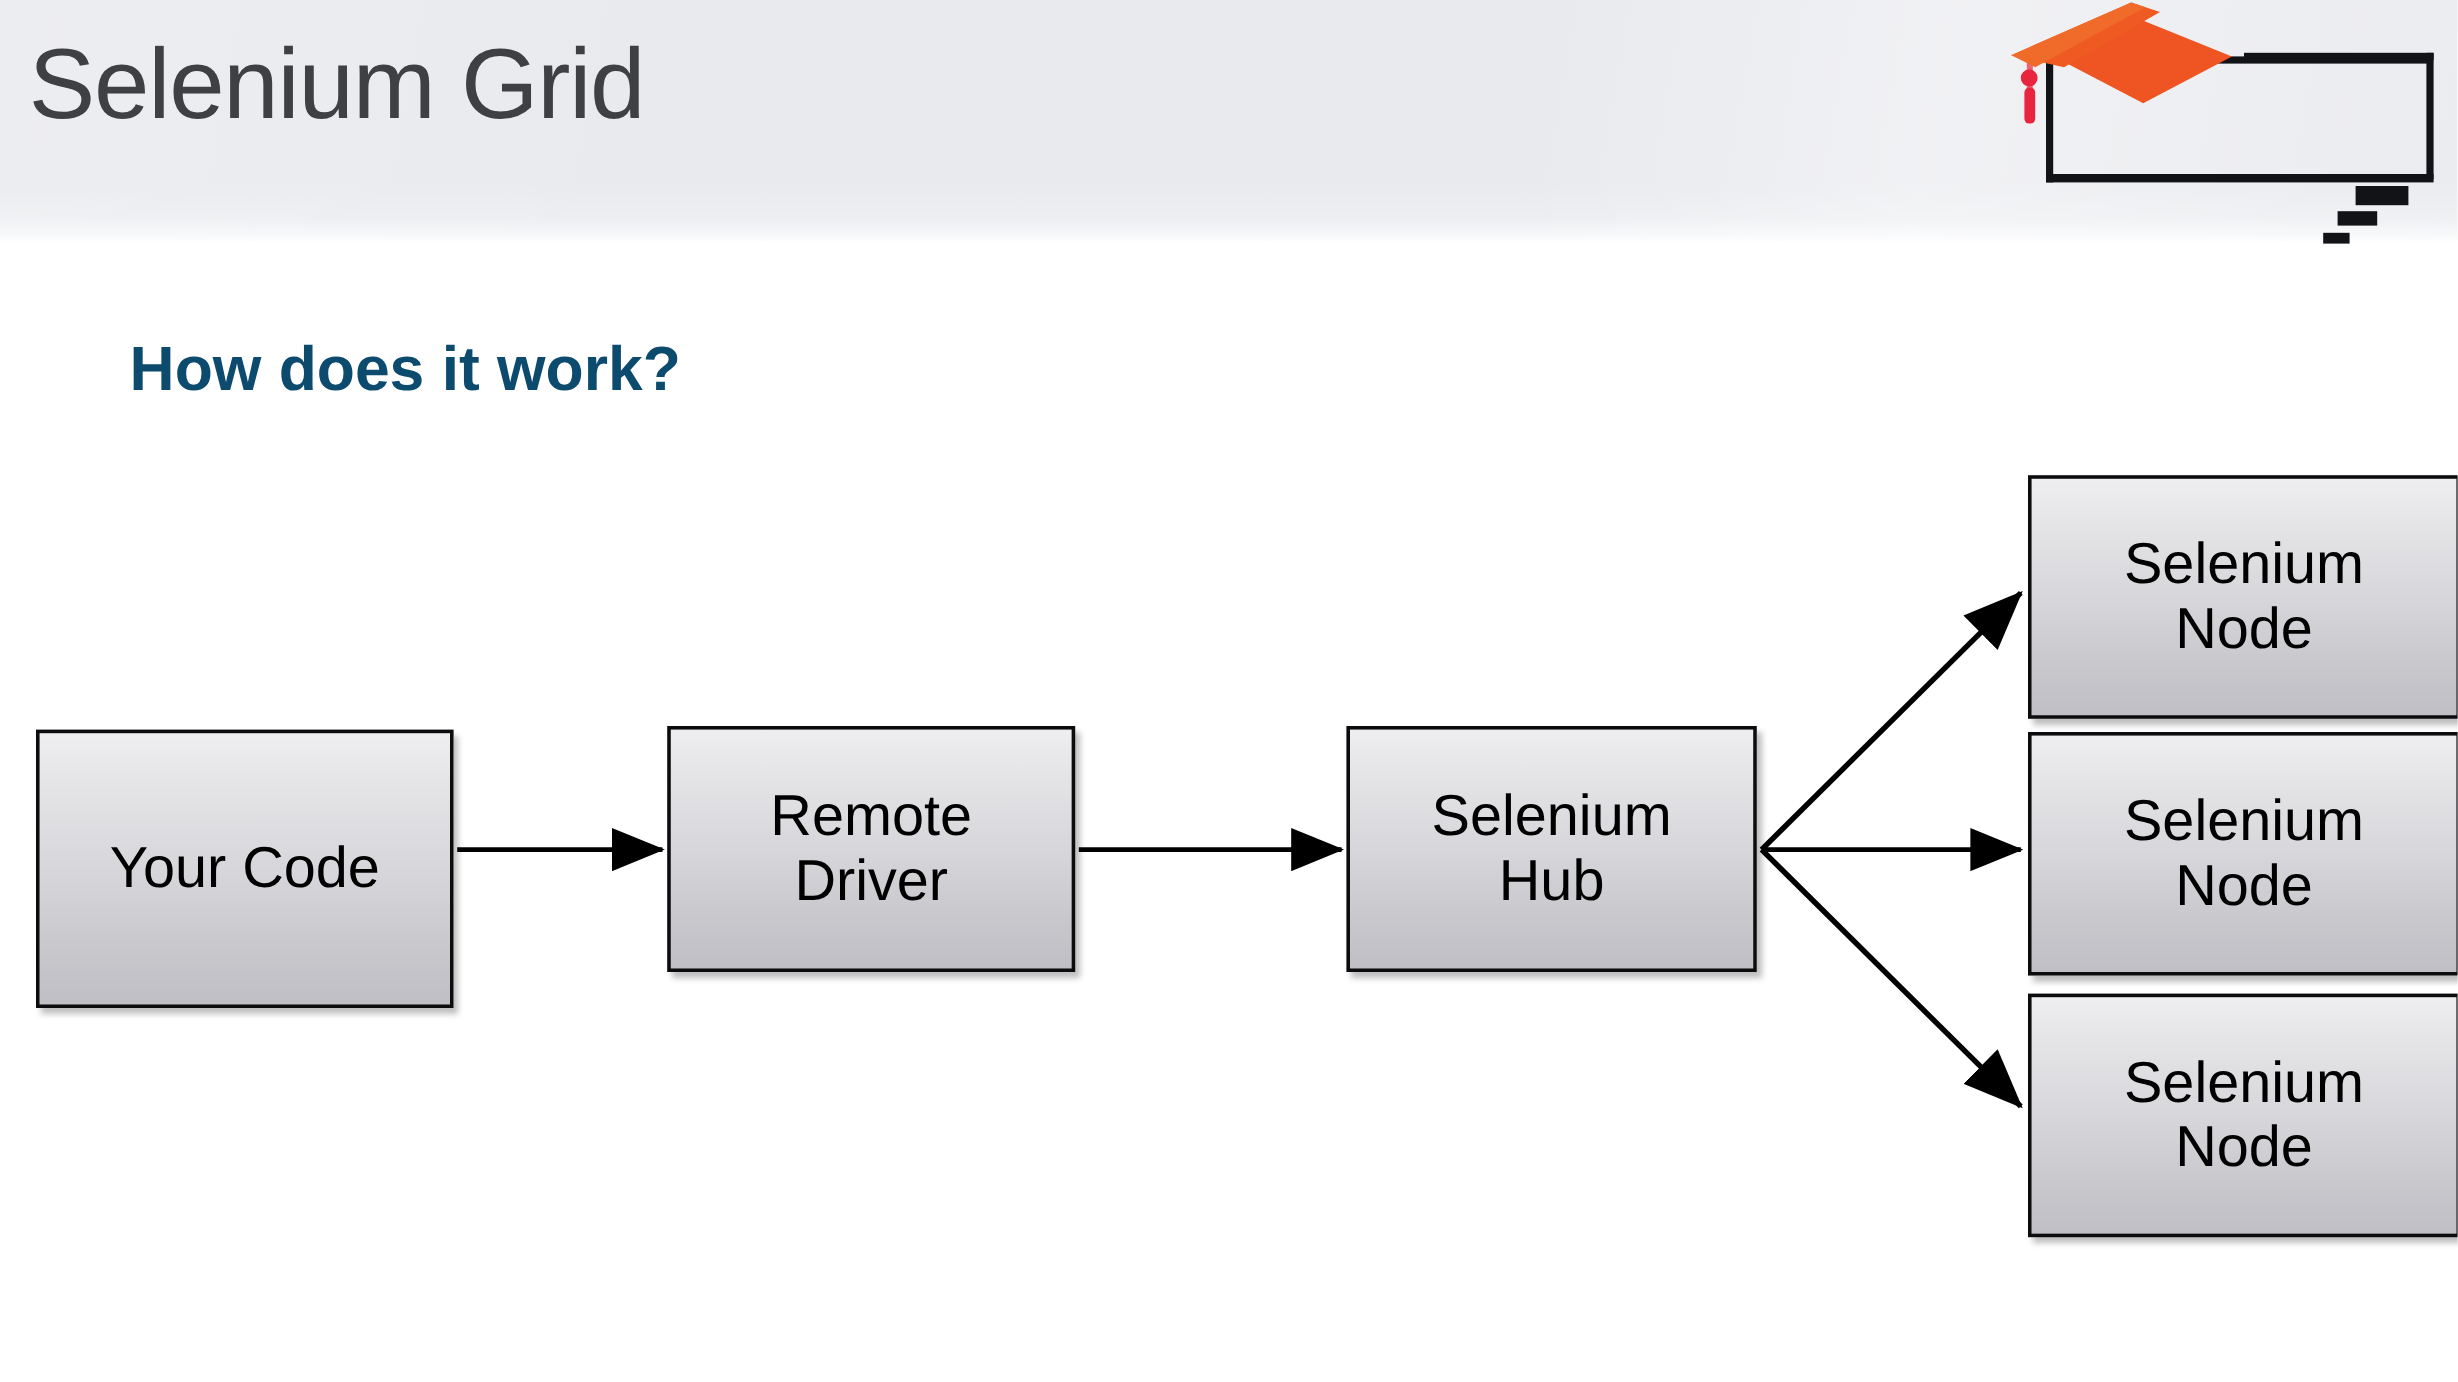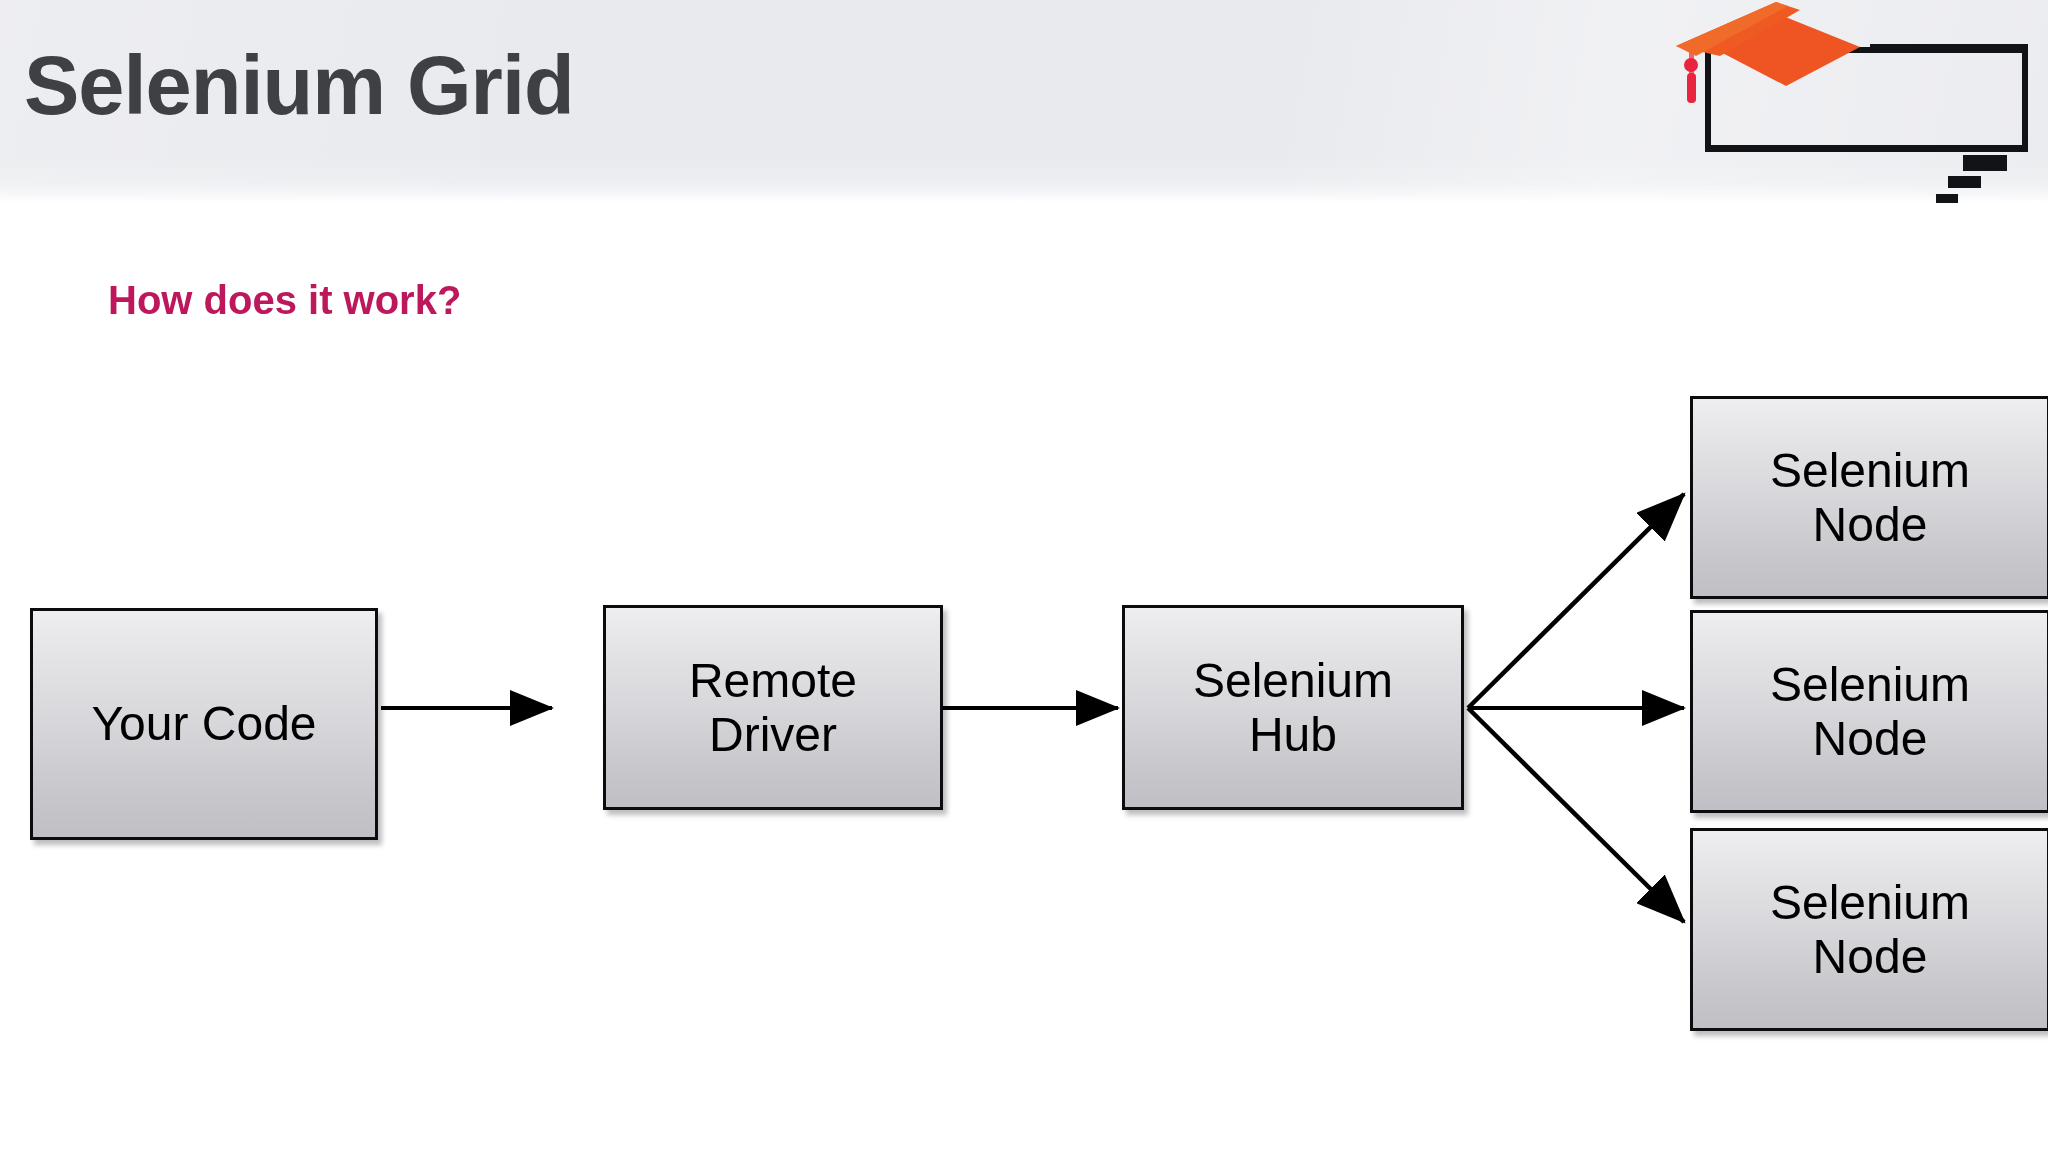--- a/index.html
+++ b/index.html
@@ -41,23 +41,23 @@
         rgba(255,255,255,0.00) 28%,
         rgba(255,255,255,0.00) 62%,
         rgba(255,255,255,0.35) 78%,
         rgba(255,255,255,0.10) 100%);
     pointer-events: none;
   }
 
   #page-title {
     position: absolute;
     left: 24px;
-    top: 44px;
+    top: 28px;
     font-size: 83px;
-    font-weight: bold;
+    font-weight: normal;
     color: #3f4043;
     letter-spacing: -1px;
     line-height: 1;
     white-space: nowrap;
     z-index: 3;
   }
 
   
   #brand-logo {
     position: absolute;
@@ -67,23 +67,23 @@
     height: 230px;
     z-index: 4;
   }
   #brand-logo svg { display: block; }
 
   
   #section-subtitle {
     position: absolute;
     left: 108px;
     top: 278px;
-    font-size: 40px;
+    font-size: 52px;
     font-weight: bold;
-    color: #be185d;
+    color: #0c4a6e;
     white-space: nowrap;
     letter-spacing: 0px;
   }
 
   
   #diagram {
     position: absolute;
     left: 0;
     top: 0;
     width: 2048px;
@@ -119,21 +119,21 @@
     font-weight: normal;
     z-index: 2;
   }
   .node-box .box-label {
     display: block;
     padding: 0 10px;
     white-space: pre-line;
   }
 
   #box-your-code   { left: 30px;   top: 608px; width: 348px; height: 232px; }
-  #box-remote-drv  { left: 556px;  top: 605px; width: 340px; height: 205px; margin-left: 47px; }
+  #box-remote-drv  { left: 556px;  top: 605px; width: 340px; height: 205px; }
   #box-hub         { left: 1122px; top: 605px; width: 342px; height: 205px; }
   #box-node-1      { left: 1690px; top: 396px; width: 360px; height: 203px; }
   #box-node-2      { left: 1690px; top: 610px; width: 360px; height: 203px; }
   #box-node-3      { left: 1690px; top: 828px; width: 360px; height: 203px; }
 </style>
 </head>
 <body>
 
 <div id="header-band"></div>
 

